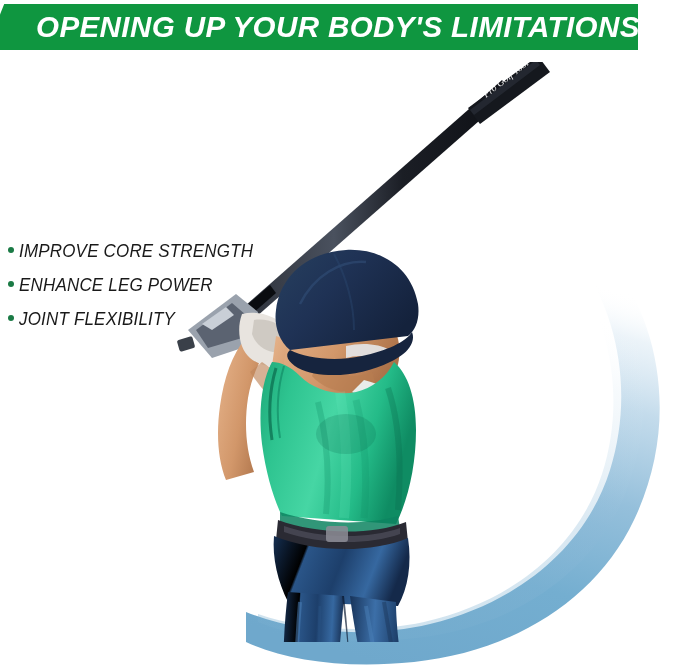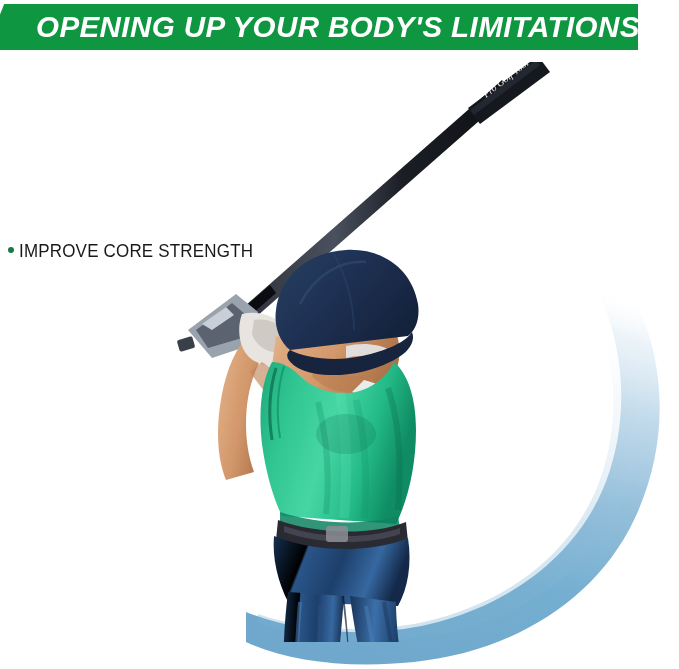--- a/index.html
+++ b/index.html
@@ -89,20 +89,21 @@
   .bullets {
     position: absolute;
     left: 8px;
     top: 241px;
     width: 310px;
   }
   .bullet-row {
     display: flex;
     align-items: baseline;
     height: 34px;
+    font-style: italic;
   }
   .bullet-dot {
     width: 6px;
     height: 6px;
     border-radius: 50%;
     background: #1a7a45;
     flex: 0 0 auto;
     margin-right: 5px;
     position: relative;
     top: -4px;
@@ -347,15 +348,23 @@
     <div class="banner-title">OPENING UP YOUR BODY'S LIMITATIONS</div>
     <div class="banner-slash s1"></div>
     <div class="banner-slash s2"></div>
   </div>
 
   <div class="bullets">
     <div class="bullet-row">
       <span class="bullet-dot"></span>
       <span class="bullet-text">IMPROVE CORE STRENGTH</span>
     </div>
+    <div class="bullet-row">
+      <span class="bullet-dot"></span>
+      <span class="bullet-text">ENHANCE LEG POWER</span>
+    </div>
+    <div class="bullet-row">
+      <span class="bullet-dot"></span>
+      <span class="bullet-text">JOINT FLEXIBILITY</span>
+    </div>
   </div>
 
 </div>
 
 </body></html>

